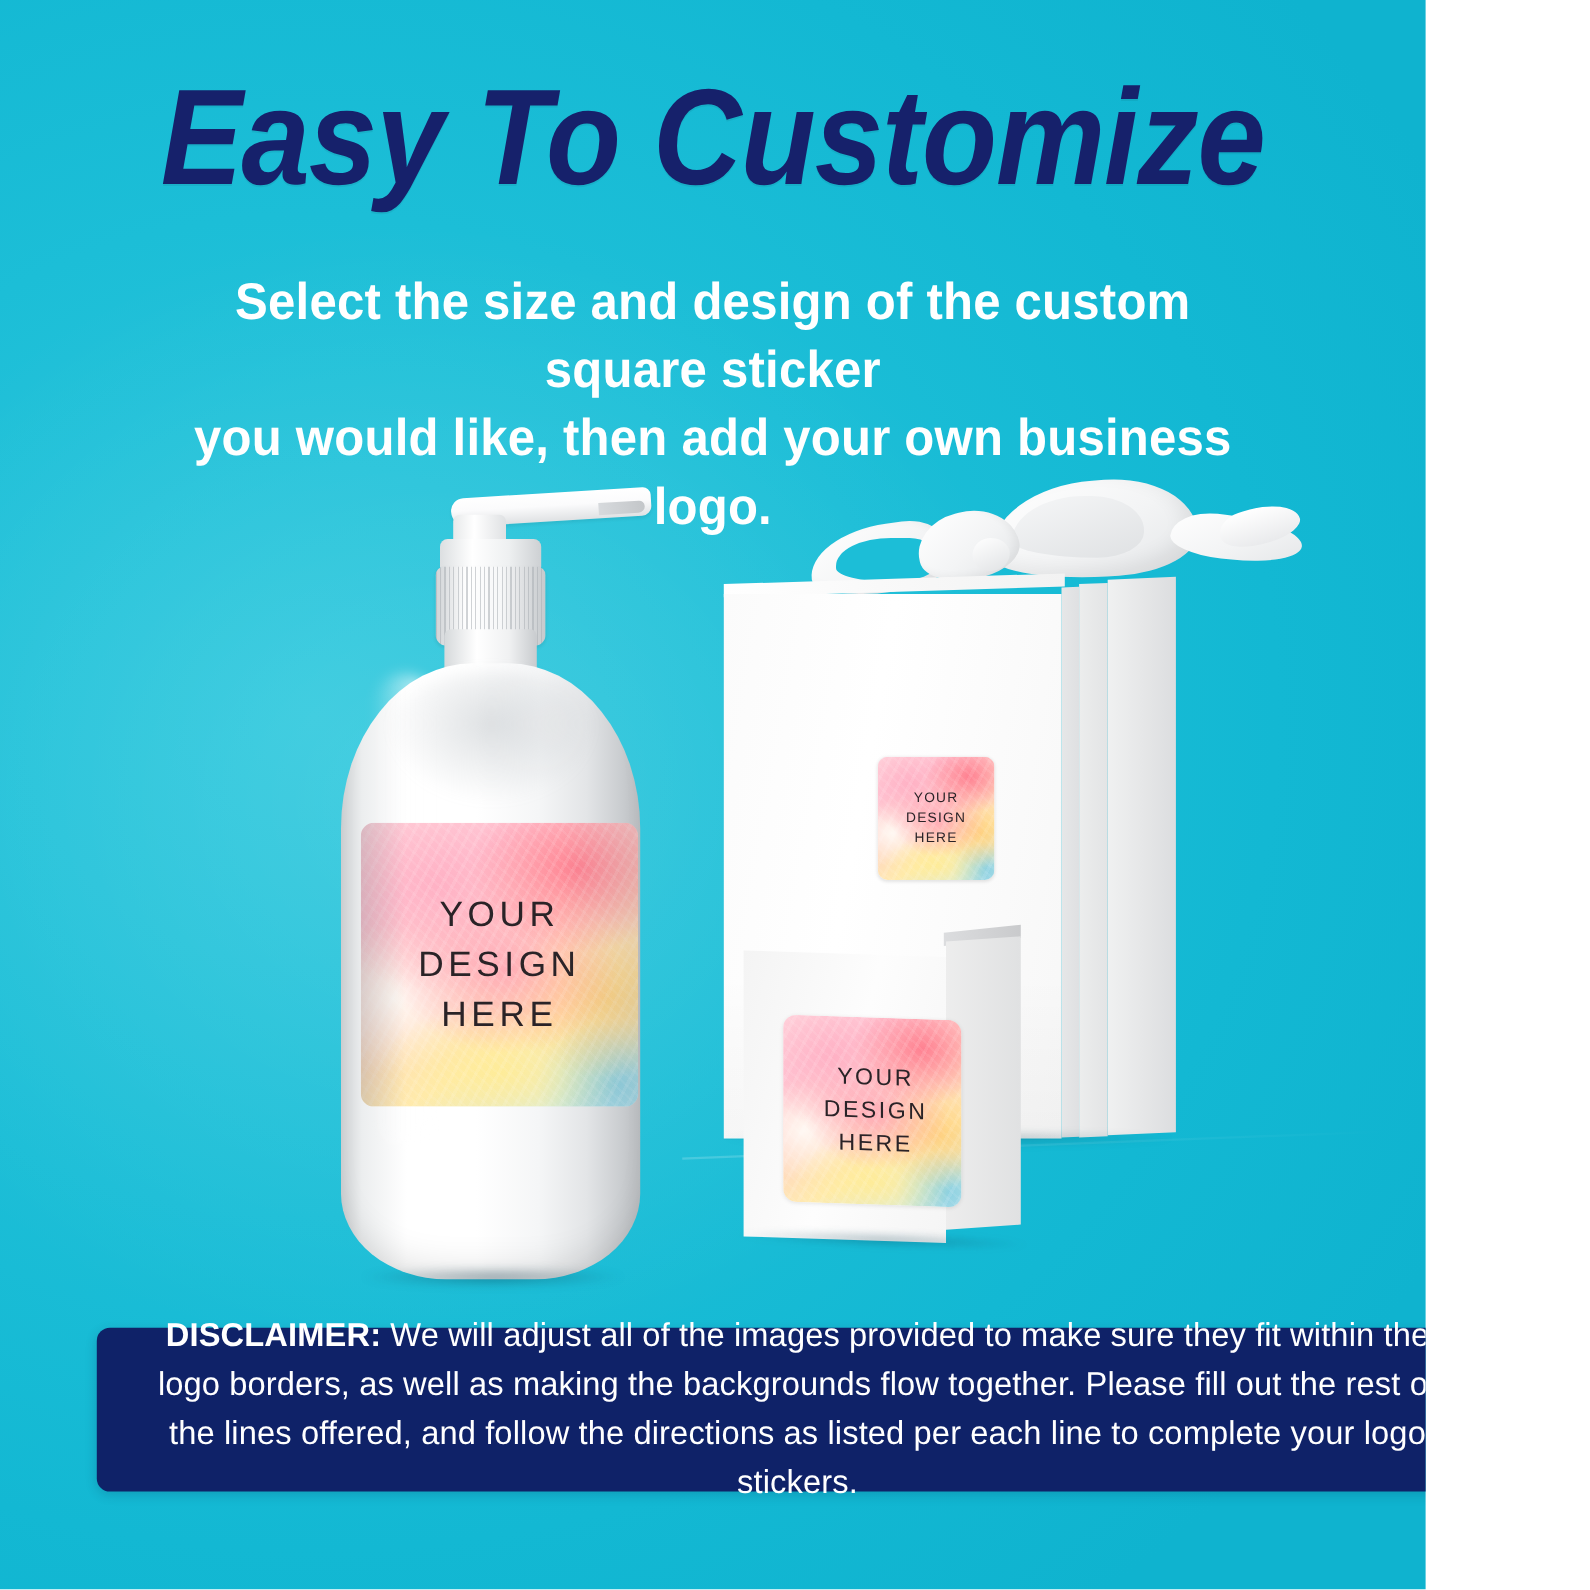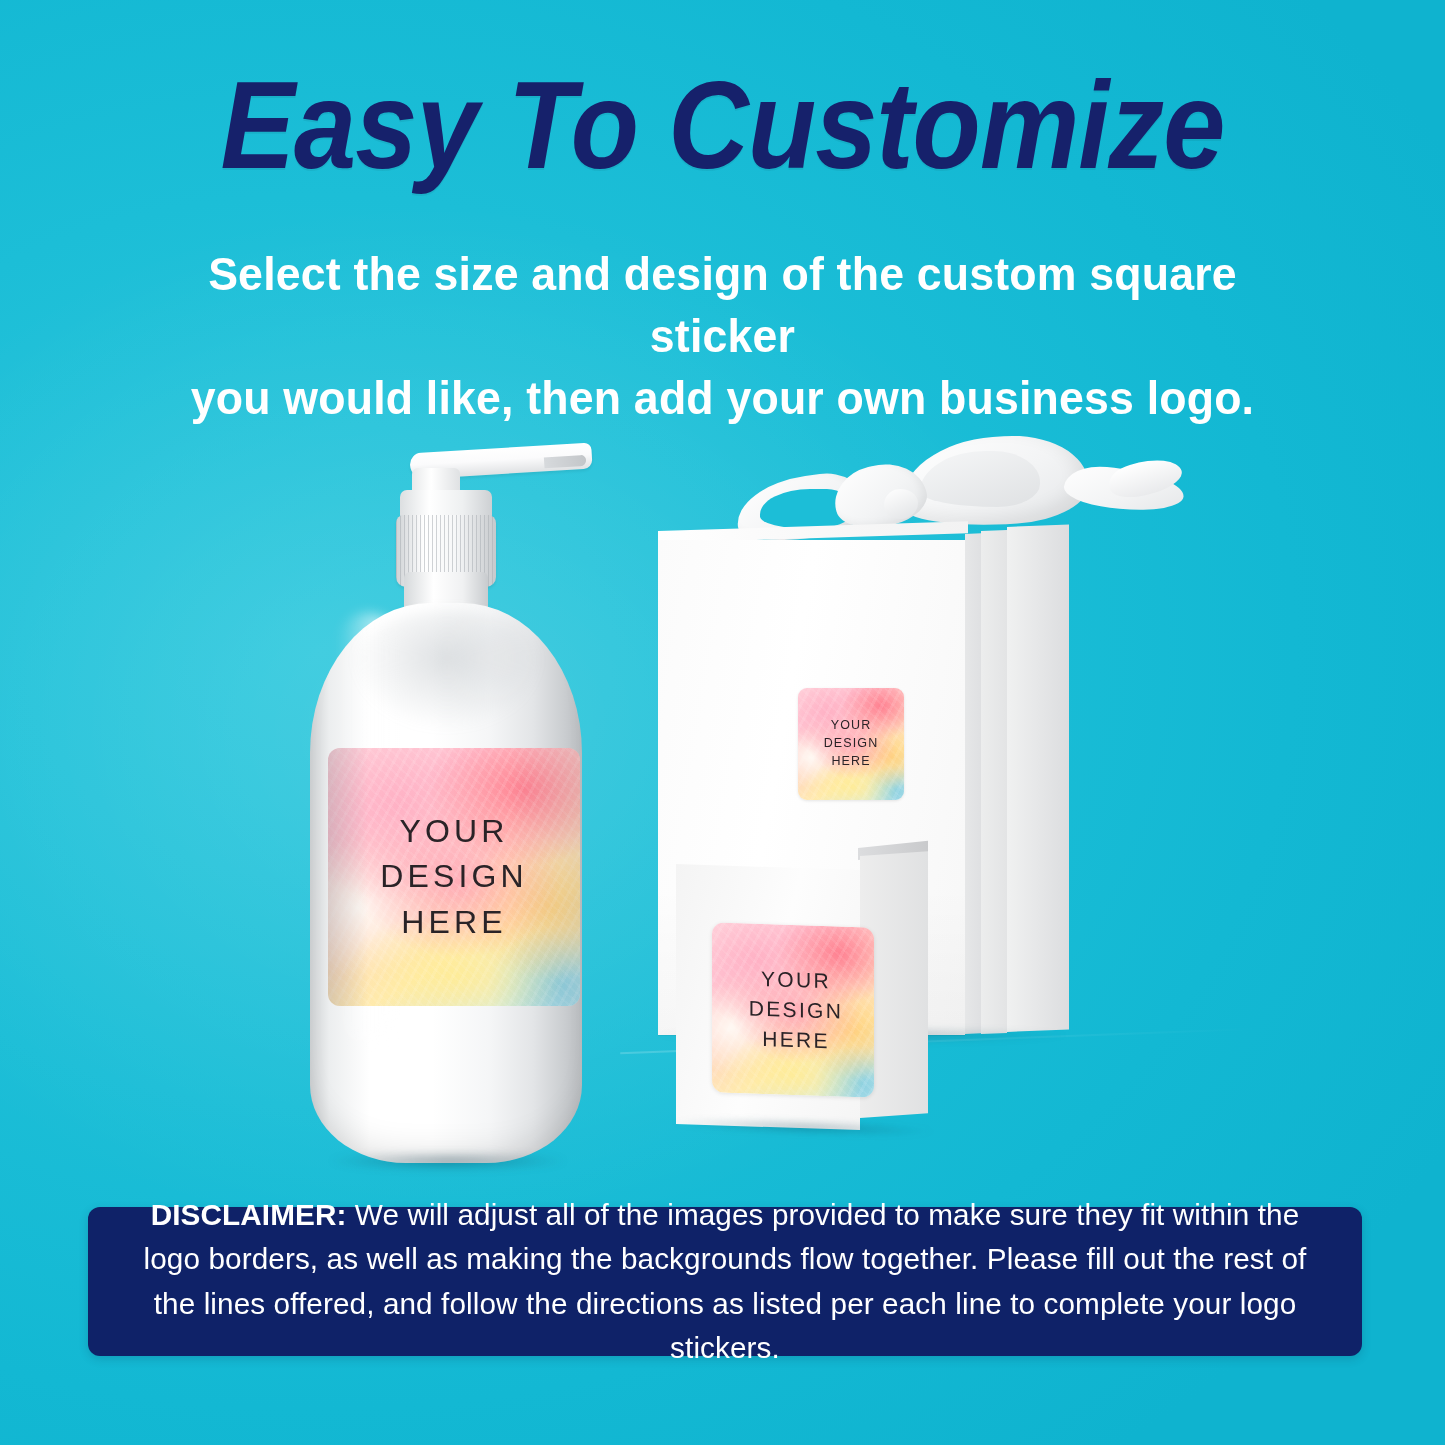--- a/index.html
+++ b/index.html
@@ -3,21 +3,21 @@
 <meta charset="utf-8">
 <style>
   html, body {
     margin: 0; padding: 0;
     width: 1445px; height: 1445px;
     overflow: hidden;
     font-family: "Liberation Sans", sans-serif;
   }
   #stage {
     position: relative;
-    width: 1445px; height: 1445px;
+    width: 1296px; height: 1445px;
     background:
       radial-gradient(ellipse 90% 70% at 22% 45%, #2ec8dd 0%, #1cbed7 45%, #13b8d3 75%, #0fb3cf 100%);
     overflow: hidden;
   }
   
   #bg-vignette {
     position: absolute; inset: 0;
     background: radial-gradient(ellipse 75% 60% at 30% 50%, rgba(255,255,255,0.12) 0%, rgba(255,255,255,0.0) 60%);
     pointer-events: none;
   }

